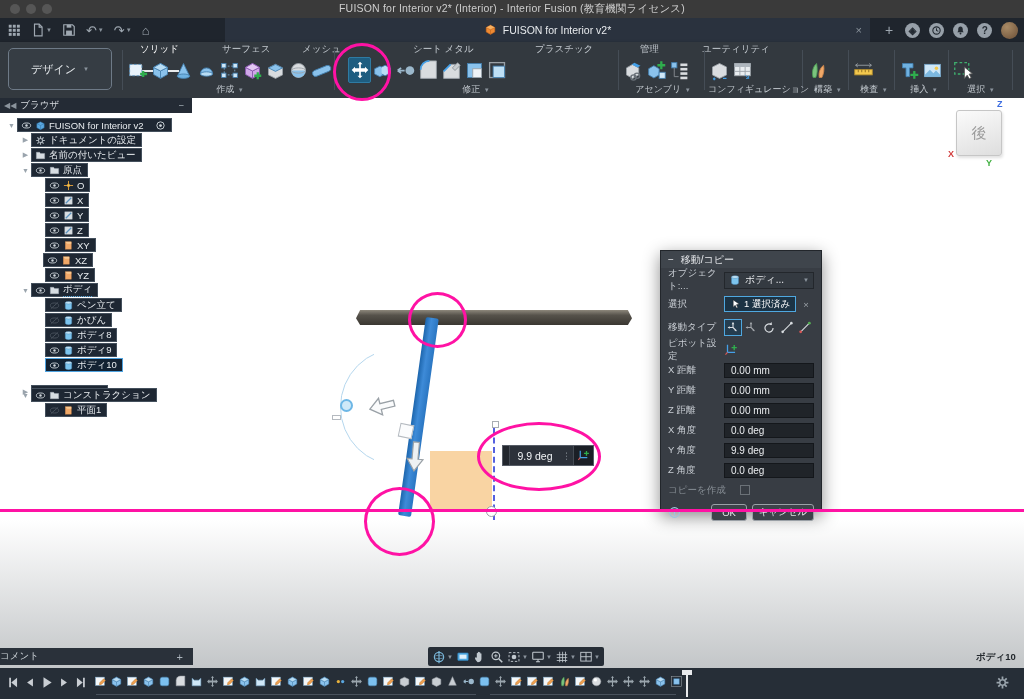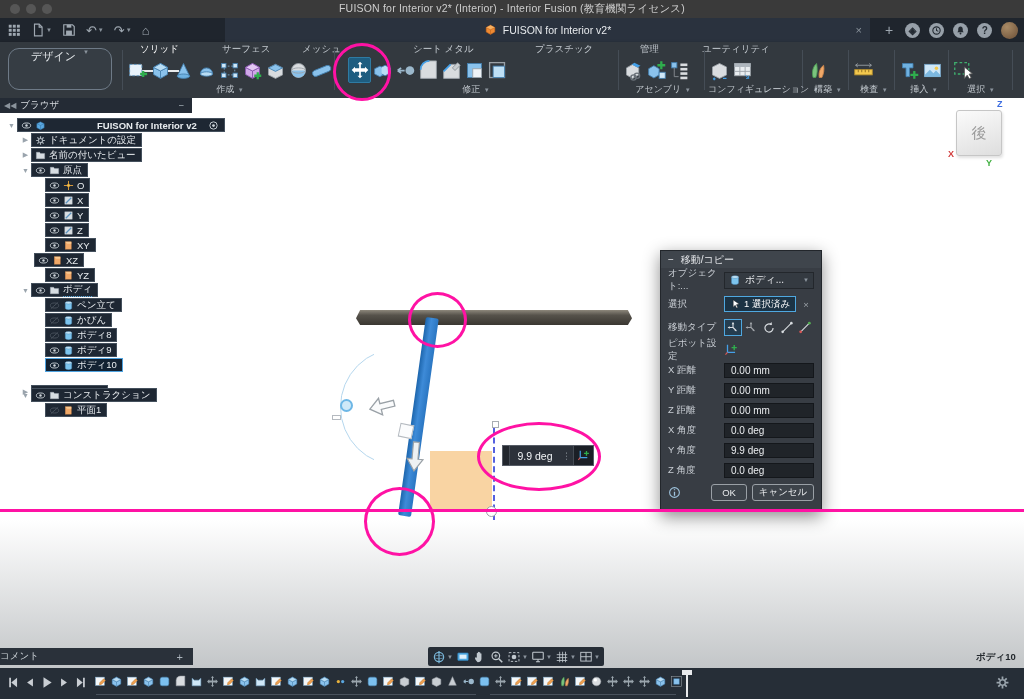--- a/index.html
+++ b/index.html
@@ -14,21 +14,21 @@
 #tabbar{position:absolute;left:0;top:18px;width:1024px;height:24px;background:#1f252d}
 .qat{position:absolute;top:0;height:24px;display:flex;align-items:center;gap:4px;color:#9fa8b1}
 .qbtn{display:flex;align-items:center;justify-content:center;height:20px;padding:0 3px;font-size:13px;color:#9fa8b1}
 .caret{font-size:6px;color:#8a939c;margin-left:1px}
 #doctab{position:absolute;left:225px;top:0;width:645px;height:24px;background:#2a323e;display:flex;align-items:center;justify-content:center;gap:6px;color:#e7eaed;font-size:10.5px}
 #doctab .x{position:absolute;right:8px;color:#8a939c;font-size:11px}
 .circ{width:15px;height:15px;border-radius:50%;background:#97a0a9;color:#232a32;font-size:10px;font-weight:bold;display:flex;align-items:center;justify-content:center}
 #avatar{width:17px;height:17px;border-radius:50%;background:radial-gradient(circle at 35% 30%,#a98b66,#6b4f37)}
 
 #ribbon{position:absolute;left:0;top:42px;width:1024px;height:56px;background:#33393f;box-shadow:0 1px 3px rgba(0,0,0,.35)}
-#workspace{position:absolute;left:8px;top:6px;width:104px;height:42px;border:1px solid #6e7a87;border-radius:11px;display:flex;justify-content:center;gap:6px;color:#e4e8eb;font-size:11px;background:#363d44}
+#workspace{position:absolute;left:8px;top:6px;width:104px;height:42px;border:1px solid #6e7a87;border-radius:5px;display:flex;align-items:center;justify-content:center;gap:6px;color:#e4e8eb;font-size:11px;background:#363d44}
 .rtab{position:absolute;top:1px;height:29px;color:#c3c9cf;font-size:9.5px;white-space:nowrap}
 .rtab.active{color:#fff;border-bottom:2px solid #e8eaec}
 .rgroup{position:absolute;top:14px;height:40px}
 .rgroup .ic-row{display:flex;align-items:center;height:28px}
 .rgroup .glabel{position:absolute;bottom:0;left:0;right:0;text-align:center;color:#c3c9cf;font-size:9px;white-space:nowrap}
 .rsep{position:absolute;top:8px;width:1px;height:40px;background:#454d56}
 .ticon{width:23px;height:26px;display:flex;align-items:center;justify-content:center}
 .ticon.hl{background:#1e5d80;border:1px solid #2e7ba3;border-radius:2px}
 
 #canvas{position:absolute;left:0;top:98px;width:1024px;height:570px;background:linear-gradient(180deg,#ffffff 0%,#ffffff 74%,#c3c6c8 100%)}
@@ -463,21 +463,21 @@
                   <ellipse cx="12" cy="12" rx="9" ry="5.5" fill="none" stroke="#cfd6dc" stroke-width="2"></ellipse>
                   <circle cx="12" cy="12" r="2.6" fill="#cfd6dc"></circle>
                 </svg>
               </span>
               <span style="display: inline-flex;">
                 <svg width="11" height="11" viewBox="0 0 24 24">
                   <path d="M4 8 12 4l8 4v9l-8 4-8-4z" fill="#5aa7e0" stroke="#2f6ea0"></path>
                   <path d="M4 8l8 4 8-4M12 12v9" fill="none" stroke="#2f6ea0"></path>
                 </svg>
               </span>
-              <span class="lbl" style="font-weight: bold; margin-left: 48px;">FUISON for Interior v2</span>
+              <span class="lbl" style="font-weight: normal;">FUISON for Interior v2</span>
               <span style="display: inline-flex; margin-left: 8px;">
                 <svg width="11" height="11" viewBox="0 0 24 24">
                   <circle cx="12" cy="12" r="8" fill="none" stroke="#cfd6dc" stroke-width="2"></circle>
                   <circle cx="12" cy="12" r="3" fill="#cfd6dc"></circle>
                 </svg>
               </span>
             </span>
           </div>
           <div class="brow" style="top: 35px; left: 20px;">
             <span class="bcaret">▶</span>
@@ -604,21 +604,21 @@
               </span>
               <span style="display: inline-flex;">
                 <svg width="11" height="11" viewBox="0 0 24 24">
                   <rect x="5" y="4" width="13" height="16" fill="#f0a868" stroke="#c8824a"></rect>
                   <path d="M5 4l4 4h9V4z" fill="#f7c890"></path>
                 </svg>
               </span>
               <span class="lbl">XY</span>
             </span>
           </div>
-          <div class="brow" style="top: 155px; left: 23px;">
+          <div class="brow" style="top: 155px; left: 32px;">
             <span style="width: 11px;"></span>
             <span class="bbox">
               <span class="" style="display: inline-flex;">
                 <svg width="11" height="11" viewBox="0 0 24 24">
                   <ellipse cx="12" cy="12" rx="9" ry="5.5" fill="none" stroke="#cfd6dc" stroke-width="2"></ellipse>
                   <circle cx="12" cy="12" r="2.6" fill="#cfd6dc"></circle>
                 </svg>
               </span>
               <span style="display: inline-flex;">
                 <svg width="11" height="11" viewBox="0 0 24 24">
@@ -908,20 +908,24 @@
             <div class="dfield">0.0 deg</div>
           </div>
           <div class="dlg-row" style="height: 20px;">
             <span class="dlabel">Y 角度</span>
             <div class="dfield">9.9 deg</div>
           </div>
           <div class="dlg-row" style="height: 20px;">
             <span class="dlabel">Z 角度</span>
             <div class="dfield">0.0 deg</div>
           </div>
+          <div class="dlg-row" style="height: 20px;">
+            <span class="dlabel" style="color: rgb(135, 142, 149); width: 72px;">コピーを作成</span>
+            <span style="width: 10px; height: 10px; border: 1px solid rgb(107, 113, 119); display: inline-block;"></span>
+          </div>
           <div id="dlg-footer">
             <span style="display: inline-flex;">
               <svg width="13" height="13" viewBox="0 0 24 24">
                 <circle cx="12" cy="12" r="9" fill="none" stroke="#9fc4de" stroke-width="2"></circle>
                 <path d="M12 10.5V18M12 6v2" stroke="#9fc4de" stroke-width="2.4"></path>
               </svg>
             </span>
             <div class="dbtn" style="margin-left: auto; width: 36px;">OK</div>
             <div class="dbtn" style="width: 62px;">キャンセル</div>
           </div>

